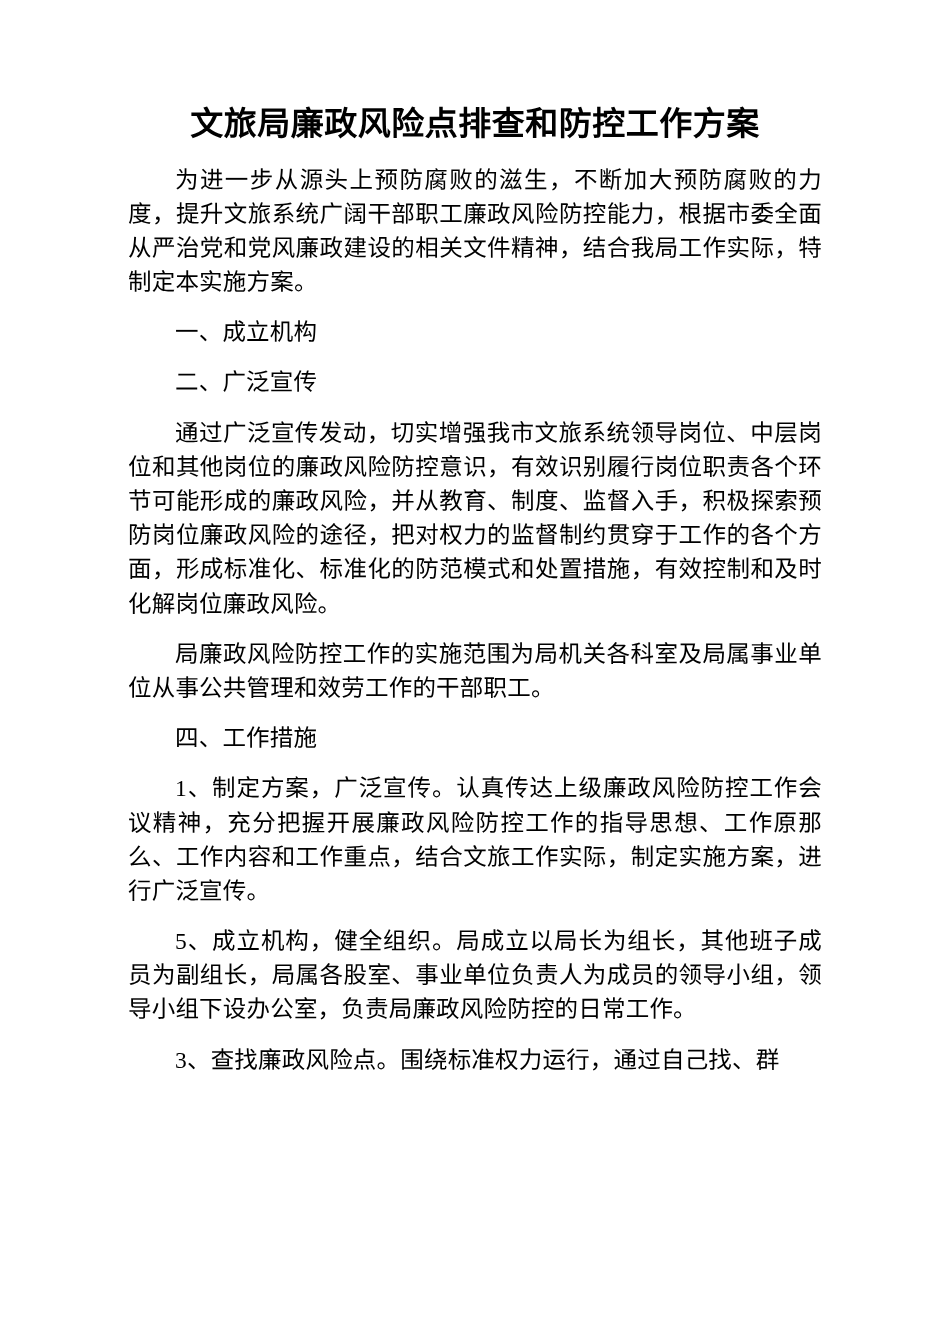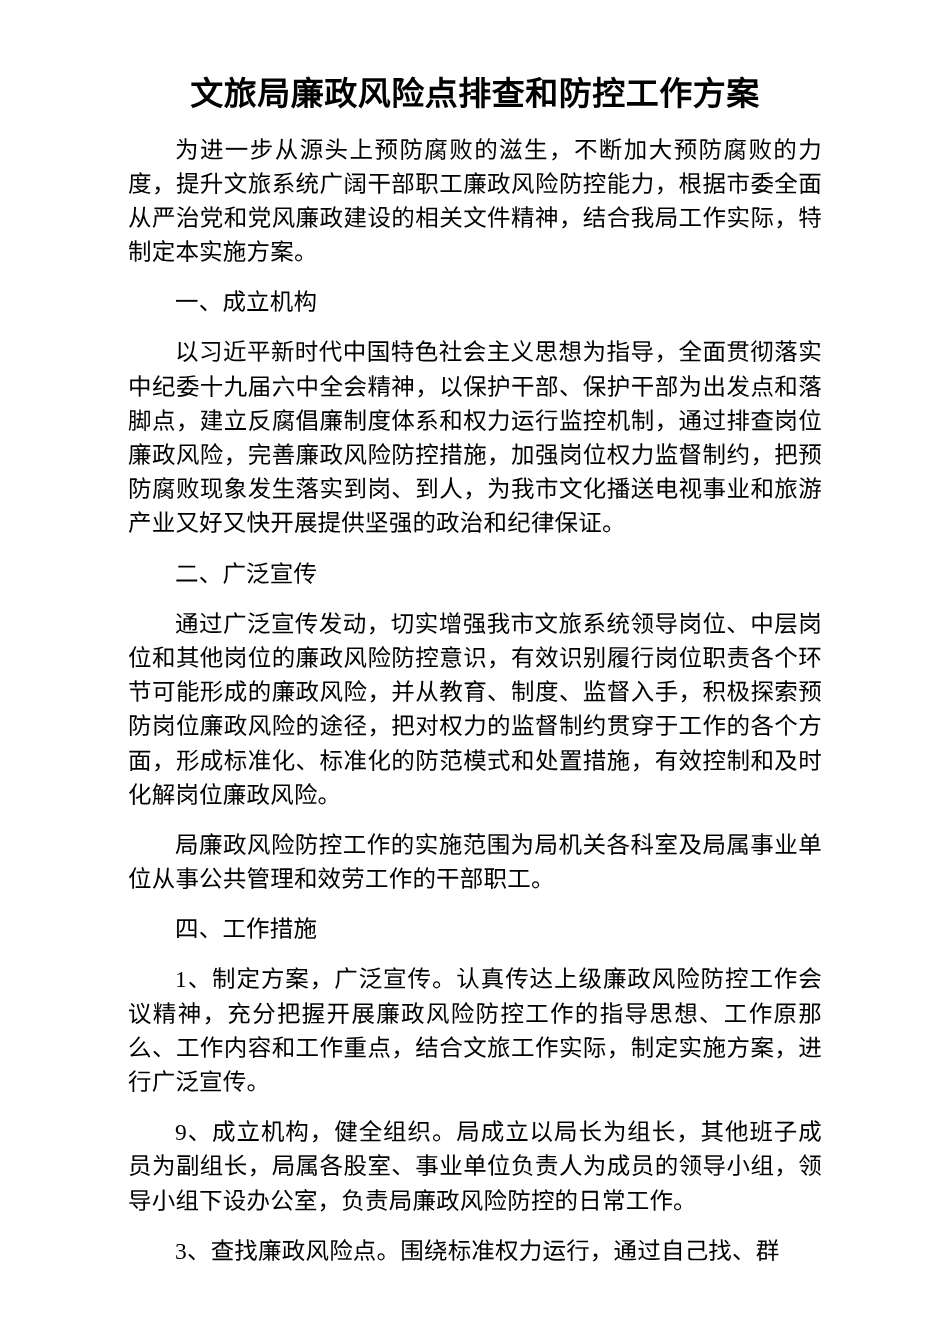--- a/index.html
+++ b/index.html
@@ -12,21 +12,21 @@
     height: 1344px;
     font-family: "Liberation Serif", "DejaVu Serif", serif;
     color: #000000;
     overflow: hidden;
   }
   .page {
     position: relative;
     width: 950px;
     height: 1344px;
     box-sizing: border-box;
-    padding: 72px 112px 0 112px;
+    padding: 102px 112px 0 112px;
   }
   .doc-title {
     font-family: "Liberation Serif", "DejaVu Serif", serif;
     font-size: 33px;
     font-weight: bold;
     line-height: 1.35;
     text-align: center;
     letter-spacing: 0.5px;
     margin: 0 0 6px 0;
     white-space: nowrap;
@@ -47,23 +47,22 @@
 </head>
 <body>
 
 <div class="page">
 
   <h1 class="doc-title">文旅局廉政风险点排查和防控工作方案</h1>
 
   <div class="body-text">
     <p>为进一步从源头上预防腐败的滋生，不断加大预防腐败的力度，提升文旅系统广阔干部职工廉政风险防控能力，根据市委全面从严治党和党风廉政建设的相关文件精神，结合我局工作实际，特制定本实施方案。</p>
     <p class="heading">一、成立机构</p>
-    <p>以习近平新时代中国特色社会主义思想为指导，全面贯彻落实中纪委十九届六中全会精神，以保护干部、保护干部为出发点和落脚点，建立反腐倡廉制度体系和权力运行监控机制，通过排查岗位廉政风险，完善廉政风险防控措施，加强岗位权力监督制约，把预防腐败现象发生落实到岗、到人，为我市文化播送电视事业和旅游产业又好又快开展提供坚强的政治和纪律保证。</p>
     <p class="heading">二、广泛宣传</p>
     <p>通过广泛宣传发动，切实增强我市文旅系统领导岗位、中层岗位和其他岗位的廉政风险防控意识，有效识别履行岗位职责各个环节可能形成的廉政风险，并从教育、制度、监督入手，积极探索预防岗位廉政风险的途径，把对权力的监督制约贯穿于工作的各个方面，形成标准化、标准化的防范模式和处置措施，有效控制和及时化解岗位廉政风险。</p>
     <p>局廉政风险防控工作的实施范围为局机关各科室及局属事业单位从事公共管理和效劳工作的干部职工。</p>
     <p class="heading">四、工作措施</p>
     <p>1、制定方案，广泛宣传。认真传达上级廉政风险防控工作会议精神，充分把握开展廉政风险防控工作的指导思想、工作原那么、工作内容和工作重点，结合文旅工作实际，制定实施方案，进行广泛宣传。</p>
-    <p>9、成立机构，健全组织。局成立以局长为组长，其他班子成员为副组长，局属各股室、事业单位负责人为成员的领导小组，领导小组下设办公室，负责局廉政风险防控的日常工作。</p>
+    <p>5、成立机构，健全组织。局成立以局长为组长，其他班子成员为副组长，局属各股室、事业单位负责人为成员的领导小组，领导小组下设办公室，负责局廉政风险防控的日常工作。</p>
     <p>3、查找廉政风险点。围绕标准权力运行，通过自己找、群</p>
   </div>
 
 </div>
 
 </body></html>

